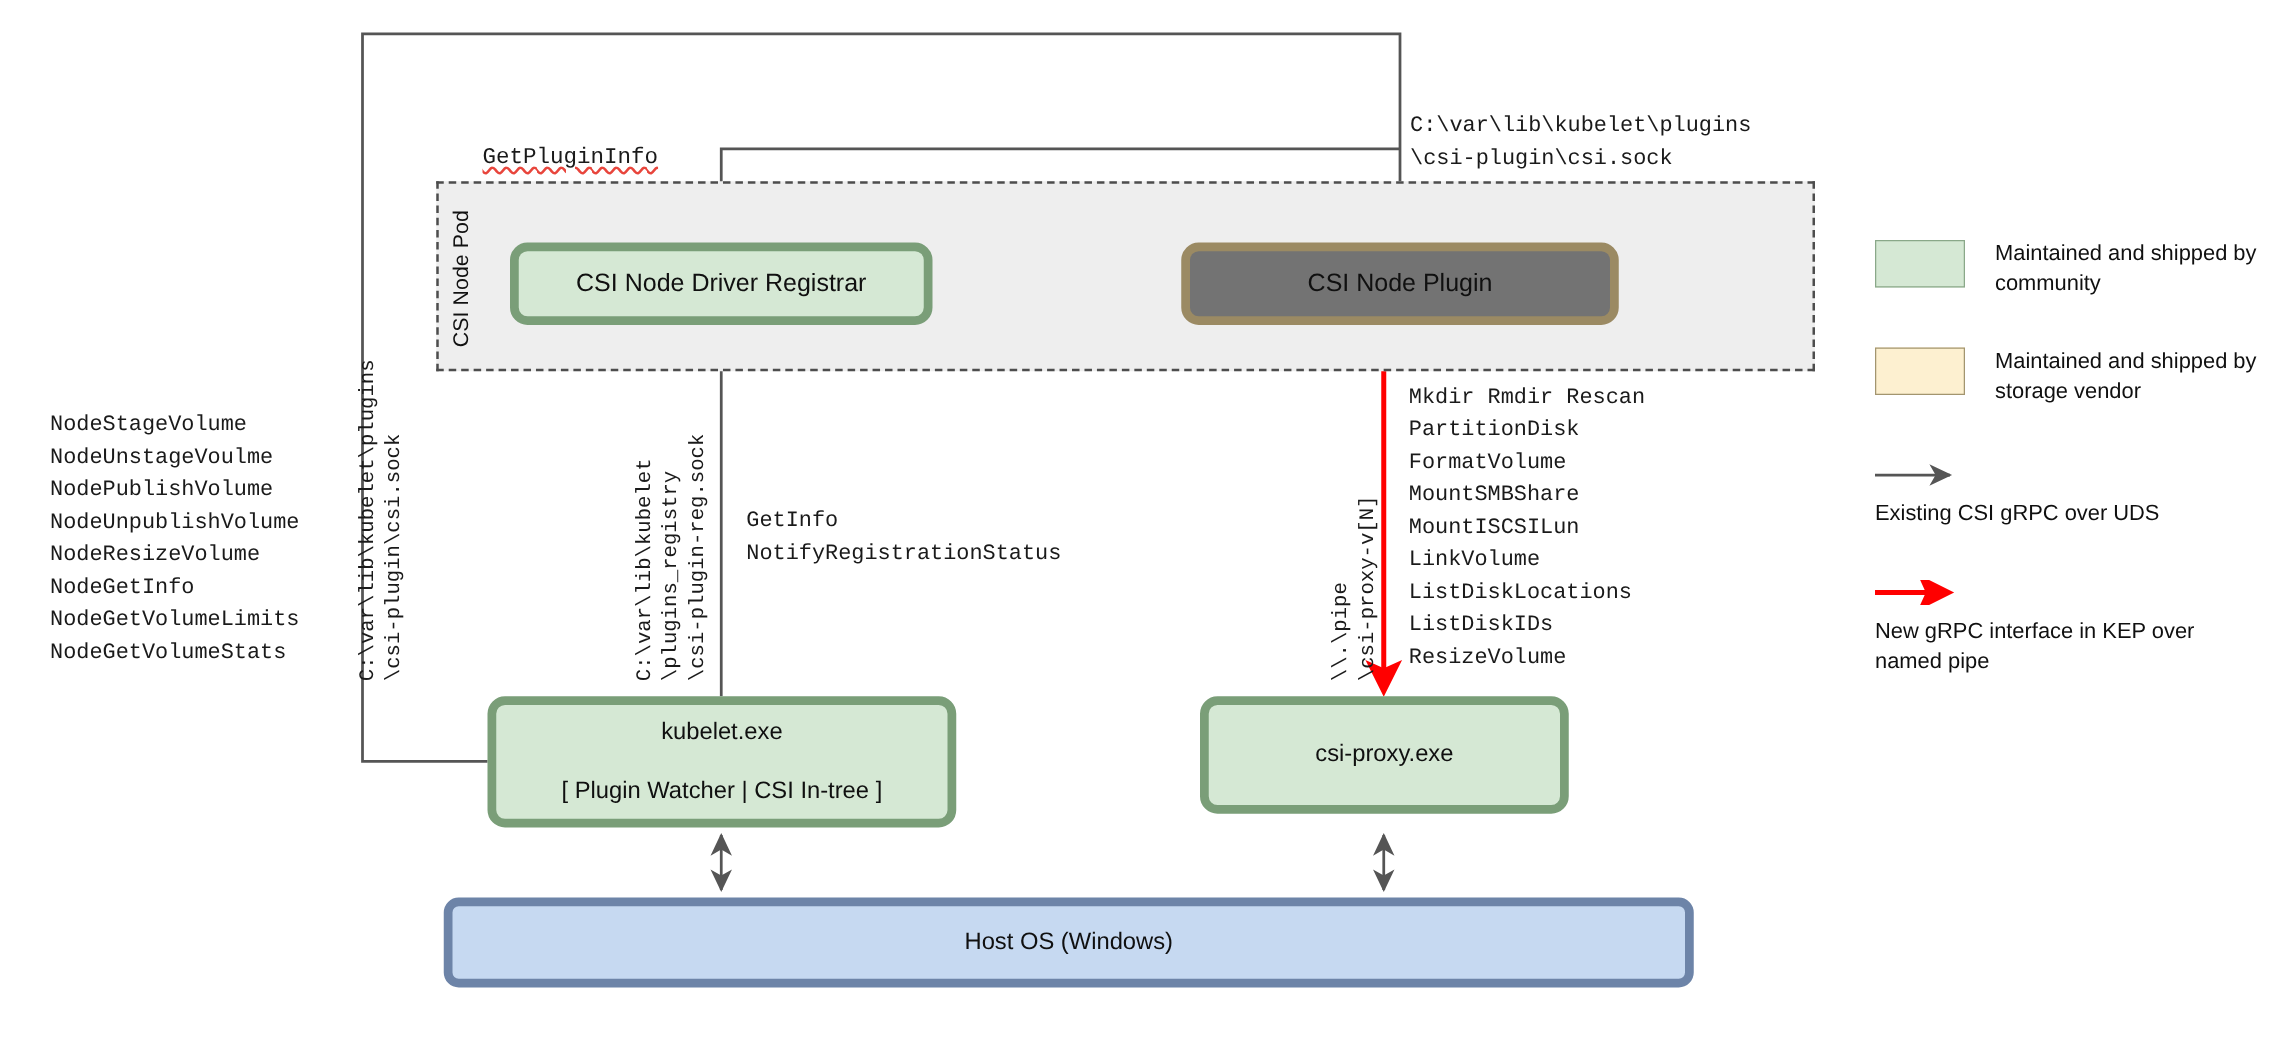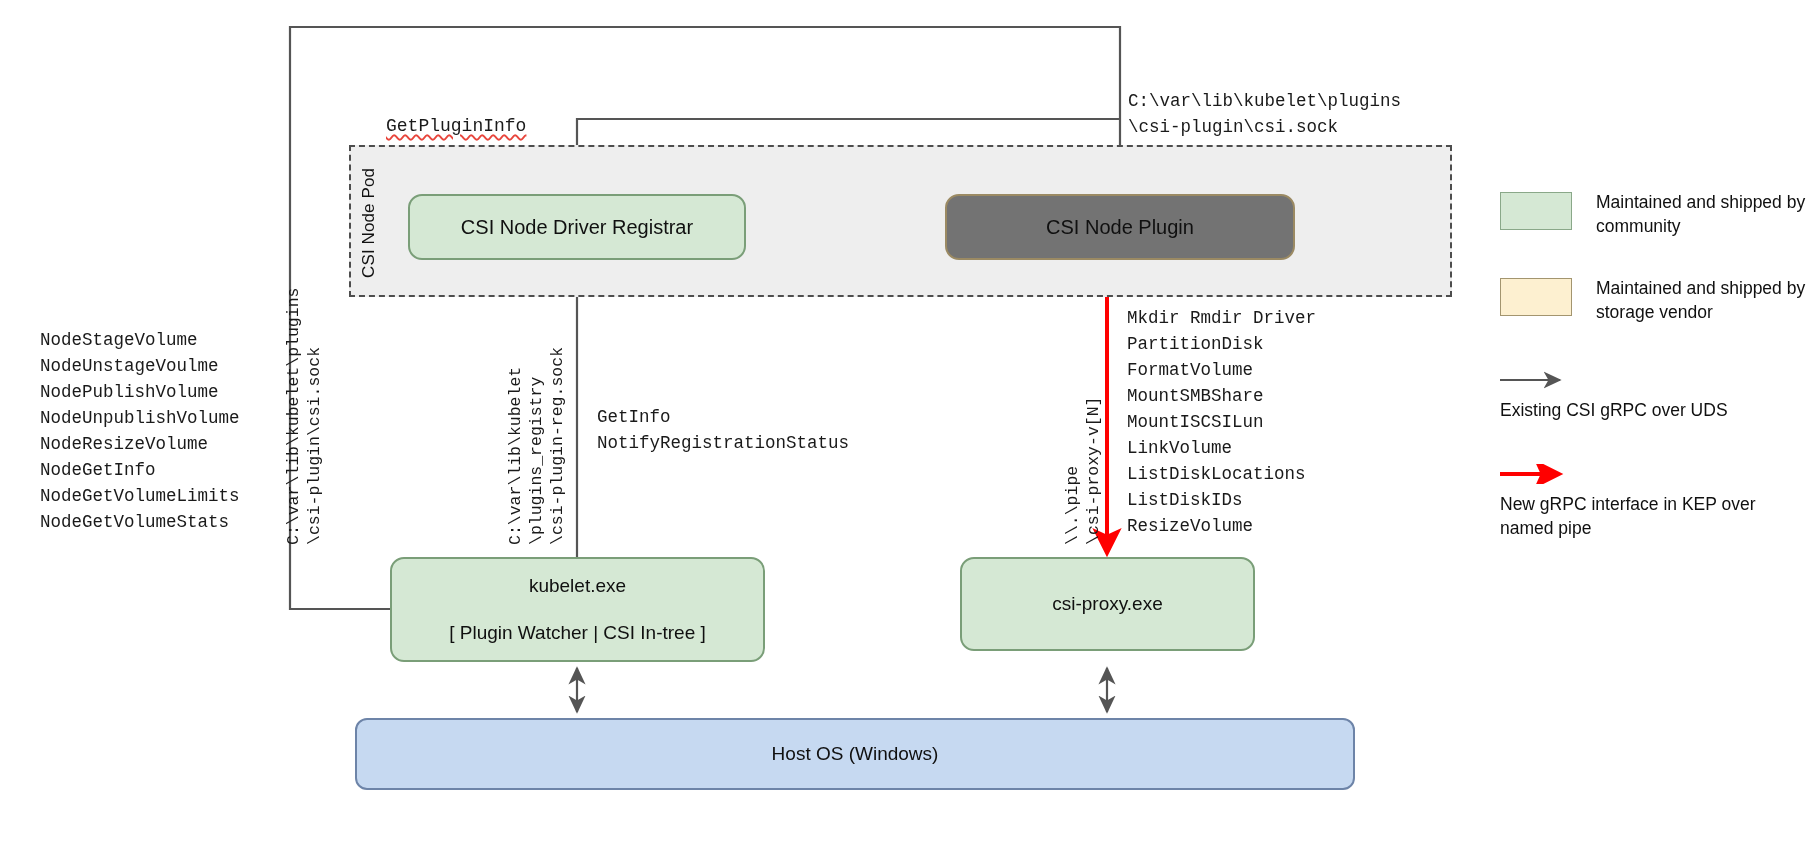--- a/index.html
+++ b/index.html
@@ -32,21 +32,21 @@
     color: #111111;
     white-space: nowrap;
     transform-origin: left top;
     transform: rotate(-90deg) translate(-100%, 0);
     letter-spacing: .1px;
   }
 
   
   .box {
     position: absolute;
-    border: 2px solid #be185d;
+    border: 7px solid #be185d;
     border-radius: 14px;
     display: flex; align-items: center; justify-content: center;
     text-align: center;
     color: #101010;
     line-height: 1.42;
   }
   .box.green  { background: #d5e8d4; border-color: #7a9e78; }
   .box.yellow { background: #737373; border-color: #9b8a63; }
   .box.blue   { background: #c6d9f1; border-color: #6d84a8; border-radius: 12px; }
 
@@ -209,21 +209,21 @@
 NodePublishVolume
 NodeUnpublishVolume
 NodeResizeVolume
 NodeGetInfo
 NodeGetVolumeLimits
 NodeGetVolumeStats</div>
 
   <div class="mono" id="lbl-getinfo">GetInfo
 NotifyRegistrationStatus</div>
 
-  <div class="mono" id="lbl-proxy-apis">Mkdir Rmdir Driver
+  <div class="mono" id="lbl-proxy-apis">Mkdir Rmdir Rescan
 PartitionDisk
 FormatVolume
 MountSMBShare
 MountISCSILun
 LinkVolume
 ListDiskLocations
 ListDiskIDs
 ResizeVolume</div>
 
   <div class="vmono" id="vlbl-csi-sock">C:\var\lib\kubelet\plugins

